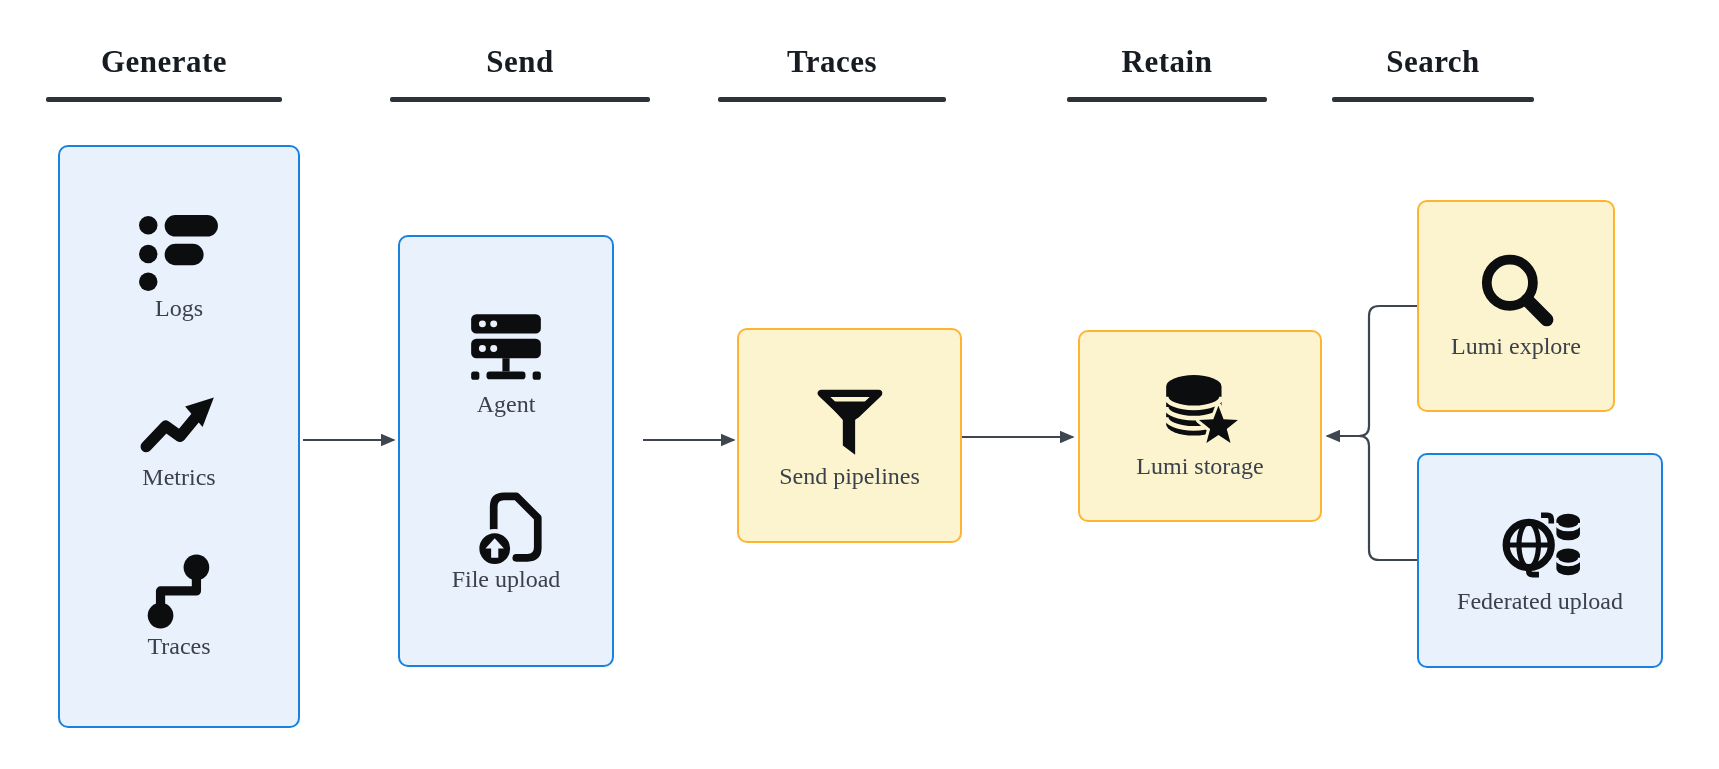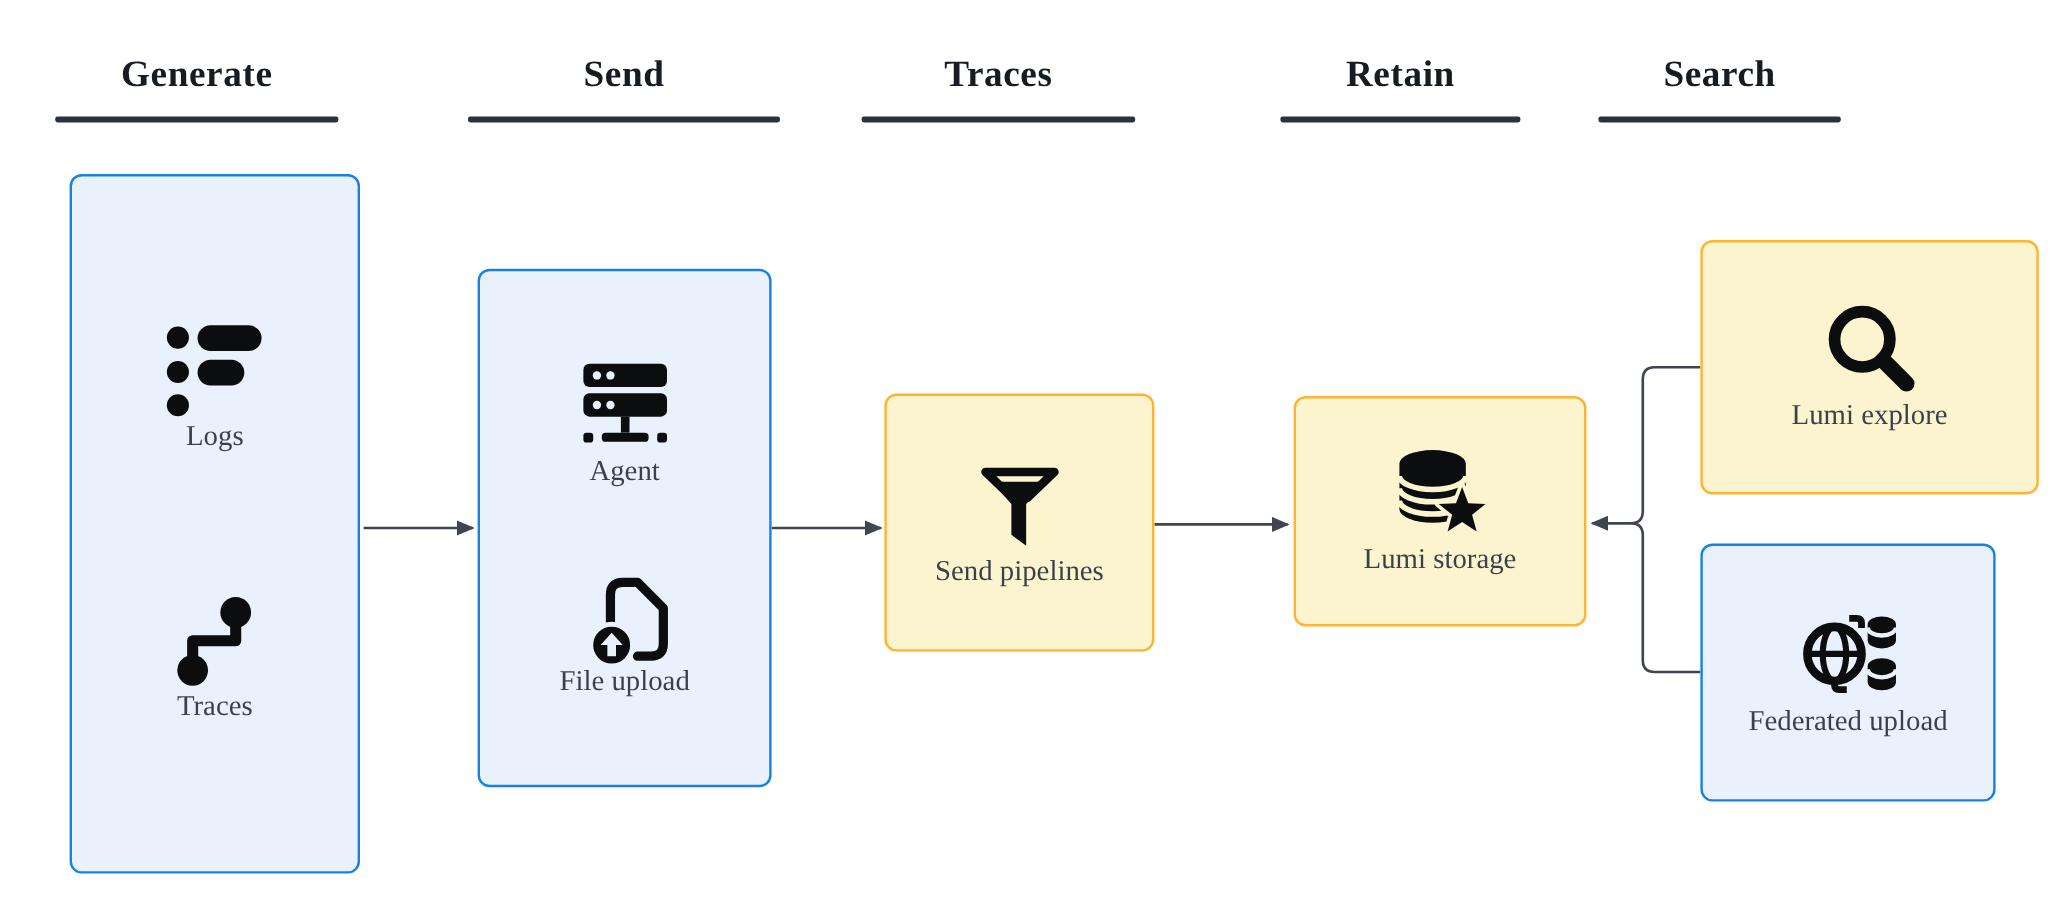--- a/index.html
+++ b/index.html
@@ -80,29 +80,36 @@
         <circle cx="10" cy="12" r="9"></circle>
         <rect x="26" y="2" width="52" height="21" rx="10.5"></rect>
         <circle cx="10" cy="40" r="9"></circle>
         <rect x="26" y="30" width="38" height="21" rx="10.5"></rect>
         <circle cx="10" cy="67" r="9"></circle>
       </svg>
       <div class="lbl">Logs</div>
     </div>
     <div class="item">
       <svg class="icon" viewBox="0 0 80 80" fill="currentColor">
+        <path d="M8 63 L27 43 L41 53 L60 30" fill="none" stroke="currentColor" stroke-width="11" stroke-linecap="round" stroke-linejoin="round"></path>
+        <polygon points="74,15 63,44 46,24"></polygon>
+      </svg>
+      <div class="lbl">Metrics</div>
+    </div>
+    <div class="item">
+      <svg class="icon" viewBox="0 0 80 80" fill="currentColor">
         <path d="M57 20 V39 H22 V60" fill="none" stroke="currentColor" stroke-width="9" stroke-linejoin="round"></path>
         <circle cx="57" cy="16" r="12.5"></circle>
         <circle cx="22" cy="63" r="12.5"></circle>
       </svg>
       <div class="lbl">Traces</div>
     </div>
   </div>
 
-  <div class="node blue" style="left:398px;top:224px;width:245px;height:432px">
+  <div class="node blue" style="left:398px;top:235px;width:216px;height:432px">
     <div class="item">
       <svg class="icon" viewBox="0 0 80 80" fill="currentColor">
         <rect x="6" y="5" width="68" height="19" rx="5"></rect>
         <circle cx="17" cy="14.5" r="3.4" fill="var(--blue-fill)"></circle>
         <circle cx="28" cy="14.5" r="3.4" fill="var(--blue-fill)"></circle>
         <rect x="6" y="29" width="68" height="19" rx="5"></rect>
         <circle cx="17" cy="38.5" r="3.4" fill="var(--blue-fill)"></circle>
         <circle cx="28" cy="38.5" r="3.4" fill="var(--blue-fill)"></circle>
         <rect x="36.5" y="48" width="7" height="13"></rect>
         <rect x="21" y="61" width="38" height="7.5" rx="3"></rect>
@@ -138,21 +145,21 @@
         <path d="M7 25 a27 11 0 0 0 54 0" fill="none" stroke="var(--yellow-fill)" stroke-width="4.5"></path>
         <path d="M7 35 a27 11 0 0 0 54 0" fill="none" stroke="var(--yellow-fill)" stroke-width="4.5"></path>
         <path d="M7 45 a27 11 0 0 0 54 0" fill="none" stroke="var(--yellow-fill)" stroke-width="4.5"></path>
         <polygon points="58,34 63,47.1 77,47.8 66.1,56.6 69.8,70.2 58,62.5 46.2,70.2 49.9,56.6 39,47.8 53,47.1" stroke="var(--yellow-fill)" stroke-width="6" stroke-linejoin="round"></polygon>
         <polygon points="58,34 63,47.1 77,47.8 66.1,56.6 69.8,70.2 58,62.5 46.2,70.2 49.9,56.6 39,47.8 53,47.1"></polygon>
       </svg>
       <div class="lbl">Lumi storage</div>
     </div>
   </div>
 
-  <div class="node yellow single" style="left:1417px;top:200px;width:282px;height:212px">
+  <div class="node yellow single" style="left:1417px;top:200px;width:198px;height:212px">
     <div class="item">
       <svg class="icon" viewBox="0 0 80 80" fill="none" stroke="currentColor">
         <circle cx="34" cy="31" r="22.5" stroke-width="9.5"></circle>
         <path d="M51 48 L70 67" stroke-width="13" stroke-linecap="round"></path>
       </svg>
       <div class="lbl">Lumi explore</div>
     </div>
   </div>
 
   <div class="node blue single" style="left:1417px;top:453px;width:246px;height:215px">

